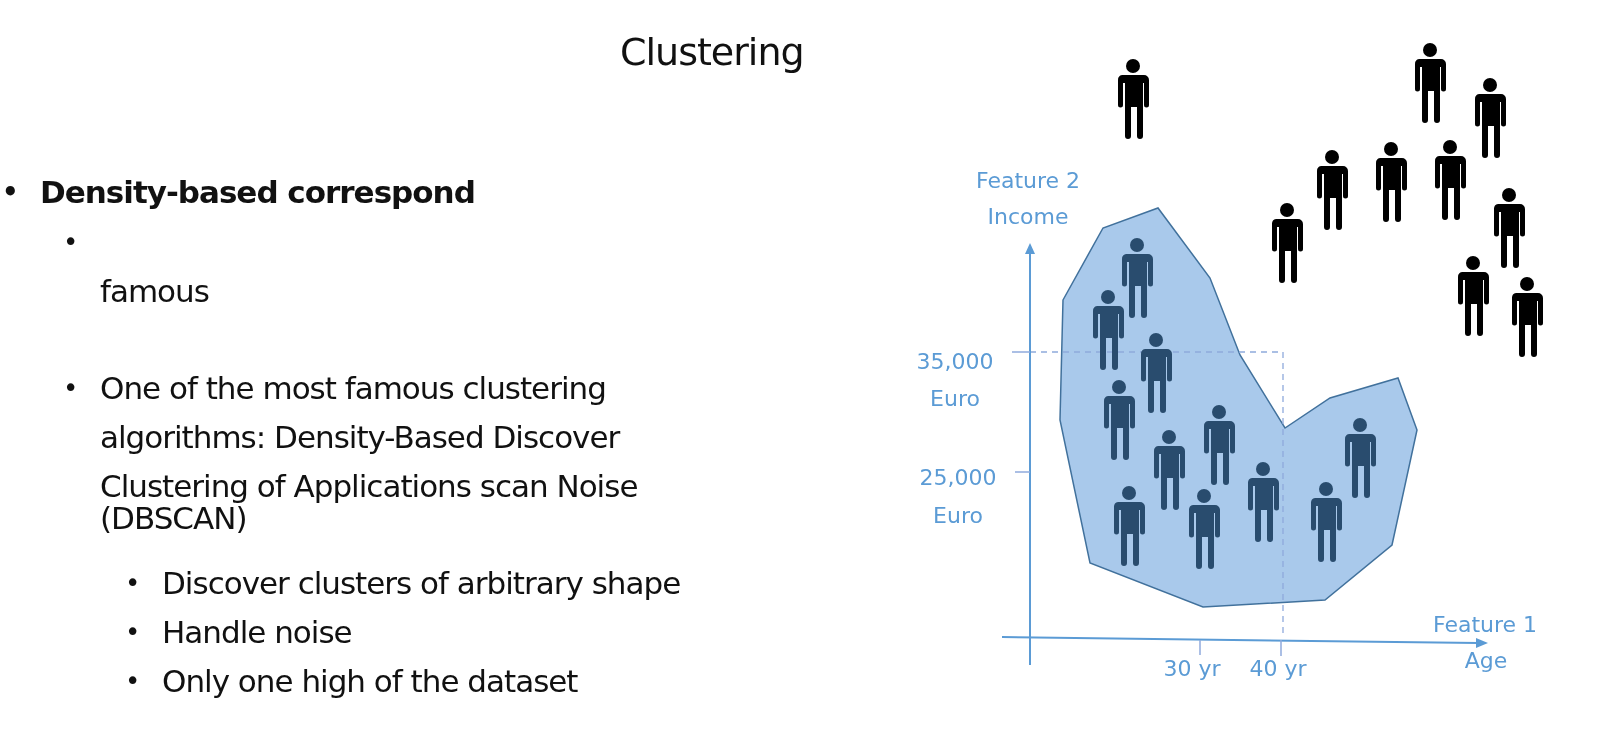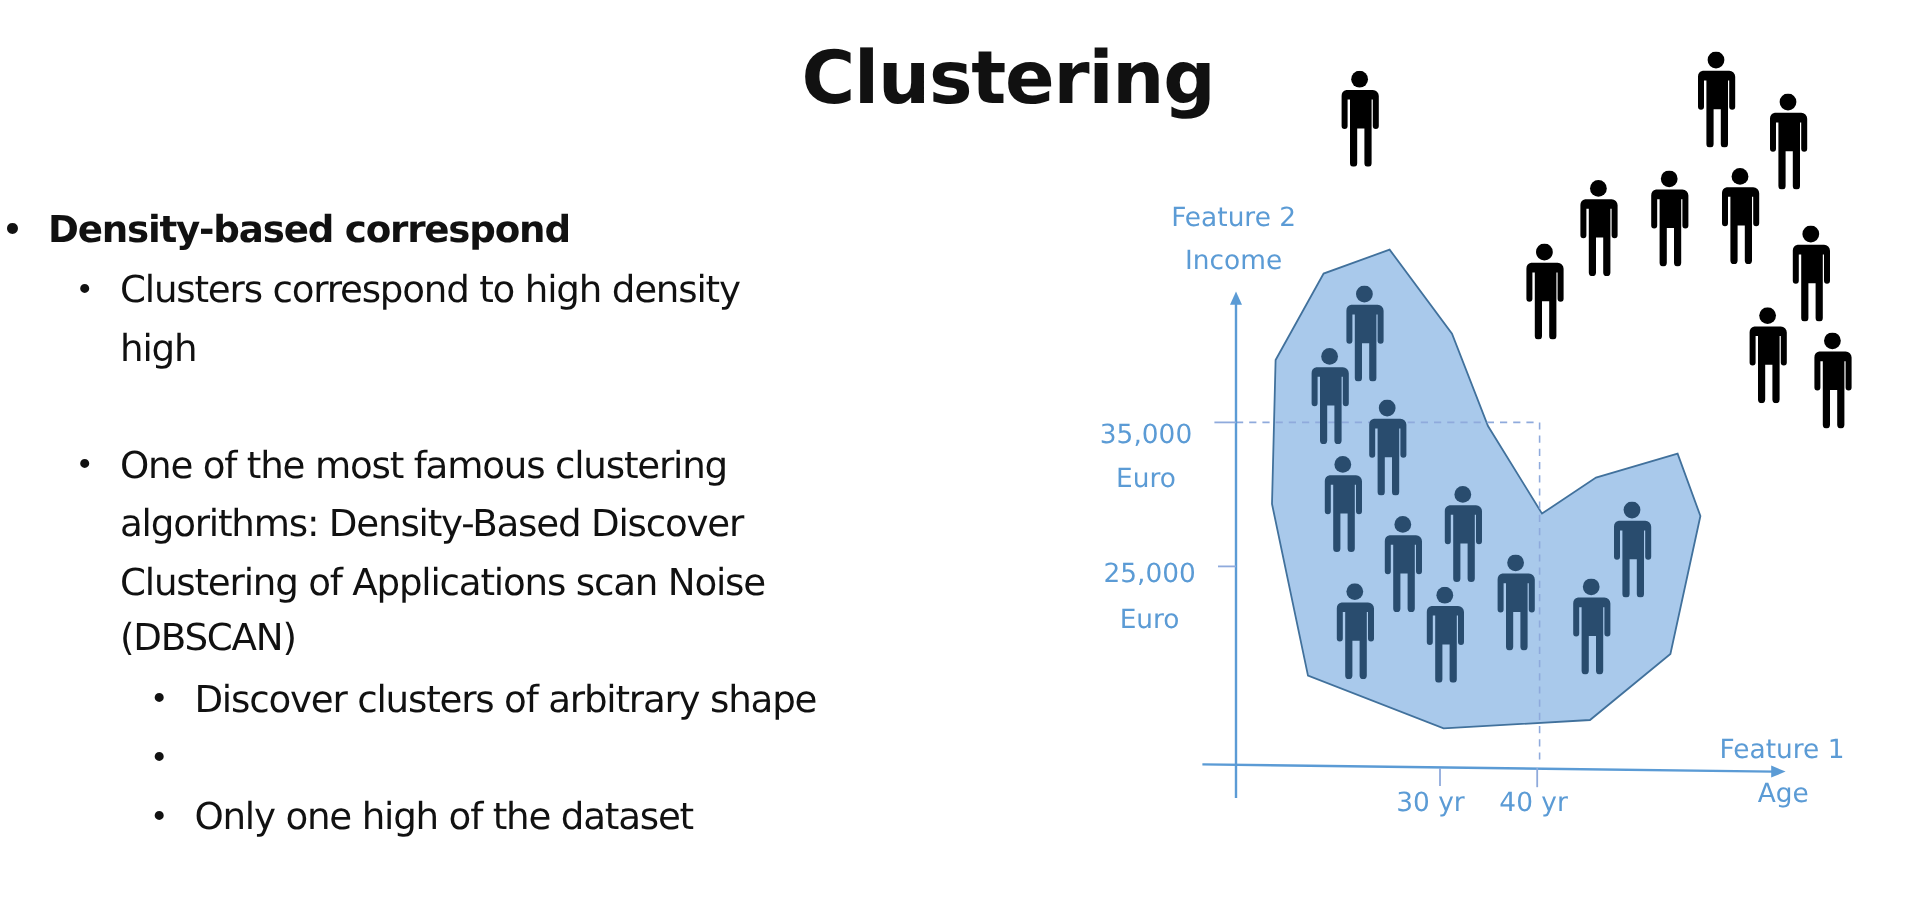--- a/index.html
+++ b/index.html
@@ -1,22 +1,22 @@
 <!DOCTYPE html>
 <html><head>
 <meta charset="utf-8">
 <style>
   html, body { margin: 0; padding: 0; }
   body {
     width: 1608px; height: 750px; background: #ffffff; position: relative; overflow: hidden;
     font-family: "Liberation Sans", "DejaVu Sans", sans-serif; color: #000;
   }
   .title {
-    position: absolute; left: 668px; top: 30px;
-    font-family: "DejaVu Sans", sans-serif; font-size: 61px; font-weight: 700;
+    position: absolute; left: 620px; top: 30px;
+    font-family: "DejaVu Sans", sans-serif; font-size: 38px; font-weight: 400;
     letter-spacing: -1px; color: #111;
   }
   .b { position: absolute; font-family: "DejaVu Sans", sans-serif; font-size: 31px; line-height: 48px; color: #111; white-space: nowrap; letter-spacing: -1px; }
   .b .dot { position: absolute; font-size: 26px; }
   .l1 { left: 40px; font-weight: bold; }
   .l1 .dot { left: -38px; }
   .l2 { left: 100px; }
   .l2 .dot { left: -37px; }
   .l3 { left: 162px; }
   .l3 .dot { left: -37px; }
@@ -28,46 +28,46 @@
 
 <div class="title">Clustering</div>
 
 <div>
   <div class="b l1" style="top:168px">
     <span class="dot">•</span>
     <span>Density-based correspond</span>
   </div>
   <div class="b l2" style="top:218px">
     <span class="dot">•</span>
-    <span>Clusters correspond to high density</span>
   </div>
   <div class="b l2" style="top:267px">
-    <span>high</span>
+    <span>famous</span>
   </div>
 
   <div class="b l2" style="top:364px">
     <span class="dot">•</span>
     <span>One of the most famous clustering</span>
   </div>
   <div class="b l2" style="top:413px">
     <span>algorithms: Density-Based Discover</span>
   </div>
   <div class="b l2" style="top:462px">
     <span>Clustering of Applications scan Noise</span>
   </div>
-  <div class="b l2" style="top:508px">
+  <div class="b l2" style="top:494px">
     <span>(DBSCAN)</span>
   </div>
 
   <div class="b l3" style="top:559px">
     <span class="dot">•</span>
     <span>Discover clusters of arbitrary shape</span>
   </div>
   <div class="b l3" style="top:608px">
     <span class="dot">•</span>
+    <span>Handle noise</span>
   </div>
   <div class="b l3" style="top:657px">
     <span class="dot">•</span>
     <span>Only one high of the dataset</span>
   </div>
 </div>
 
 <svg id="diagram" width="1608" height="750" viewBox="0 0 1608 750">
   <defs>
     <symbol id="person" viewBox="0 0 34 80">

